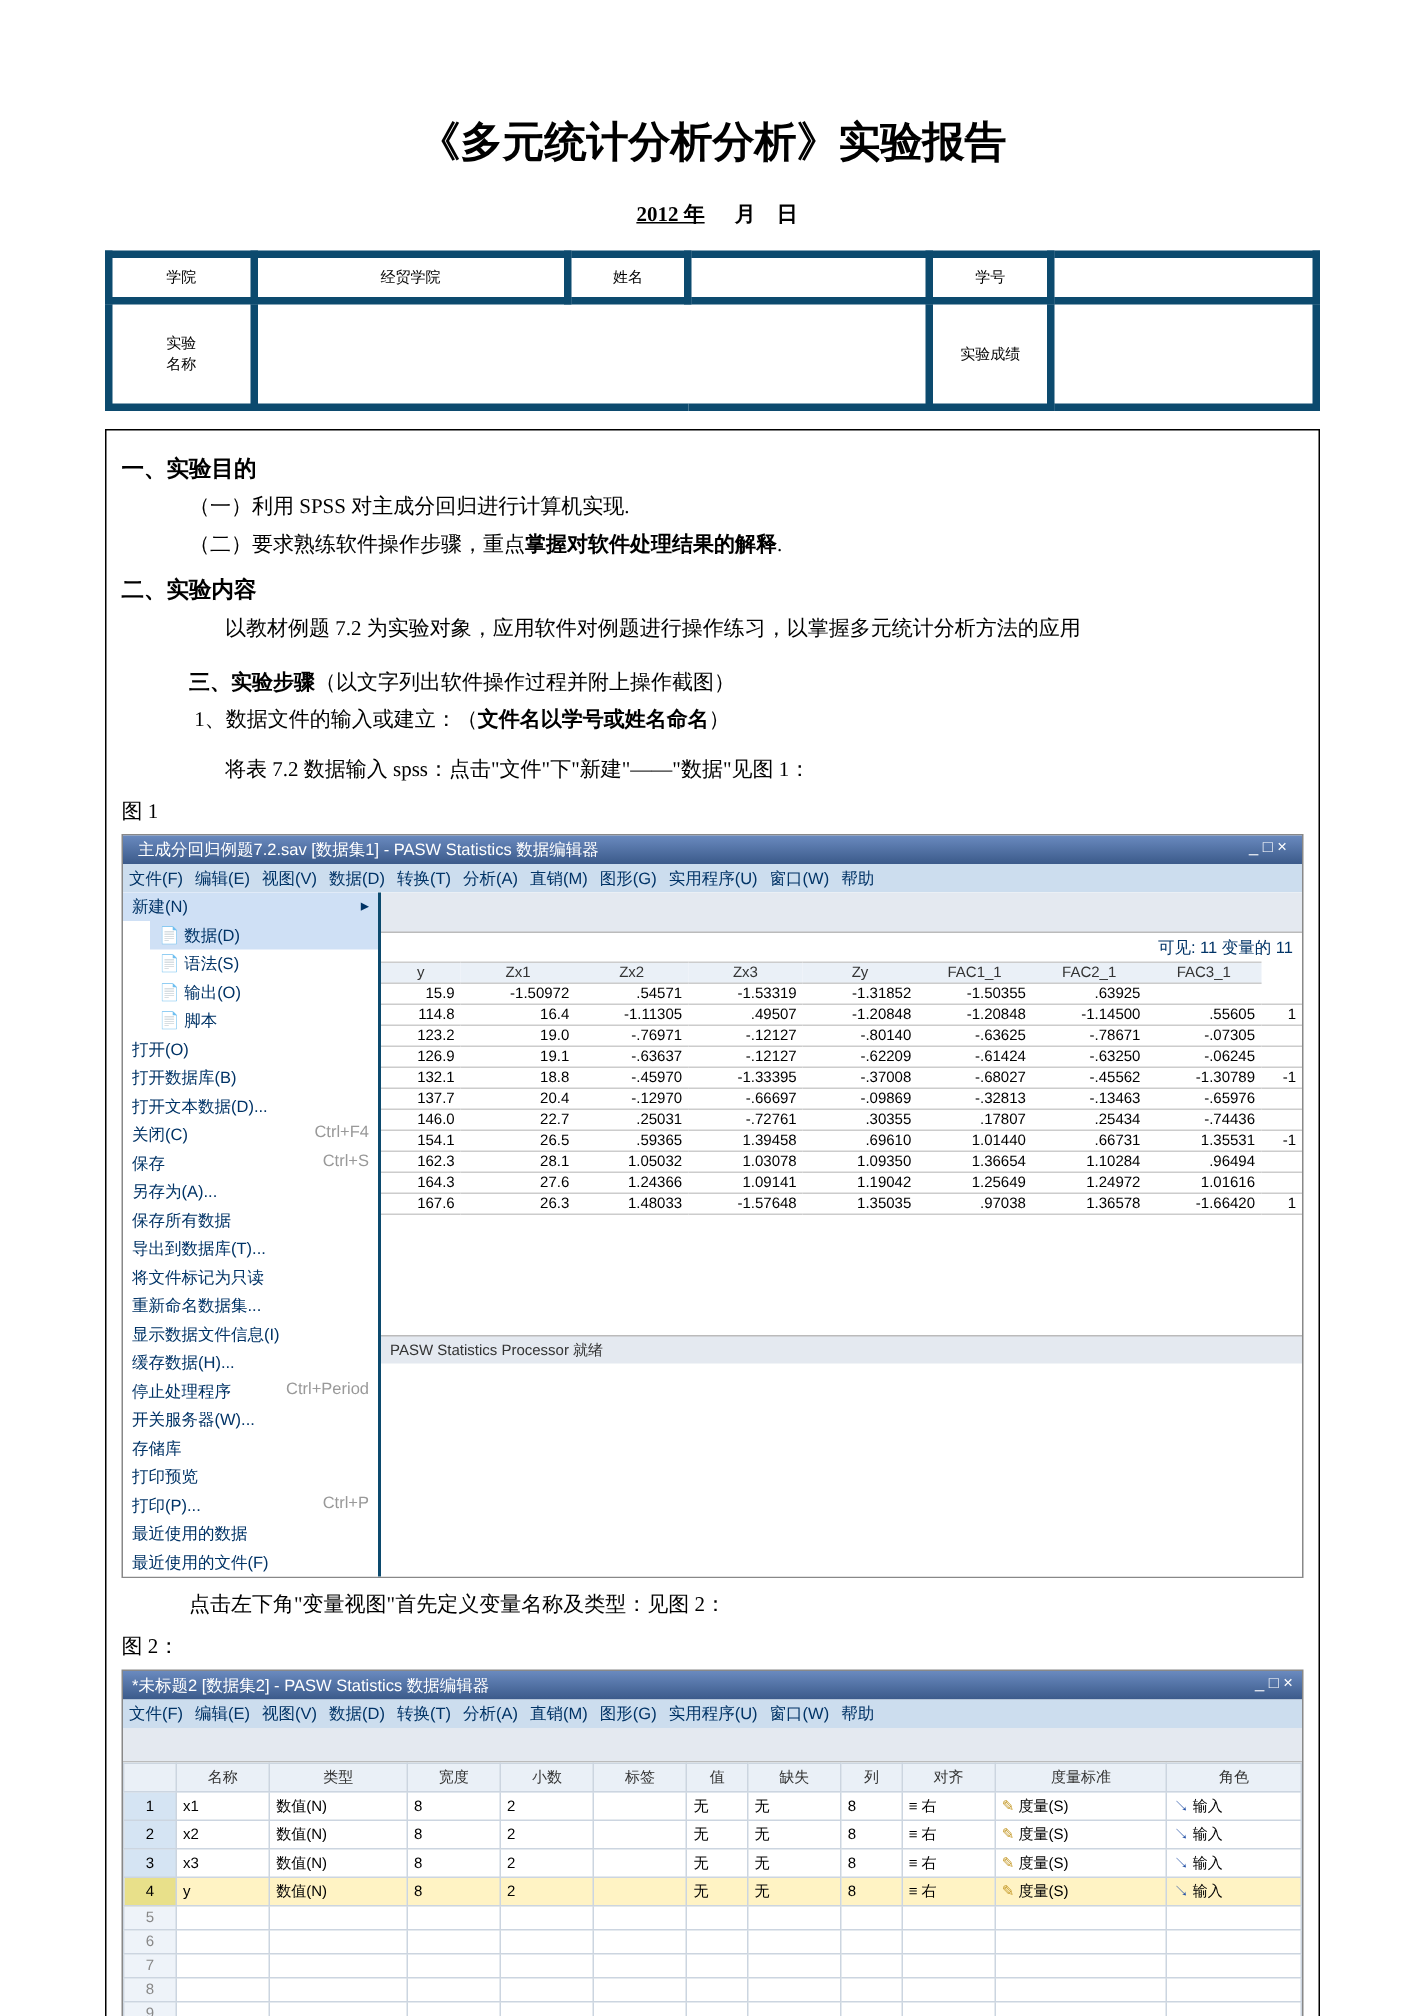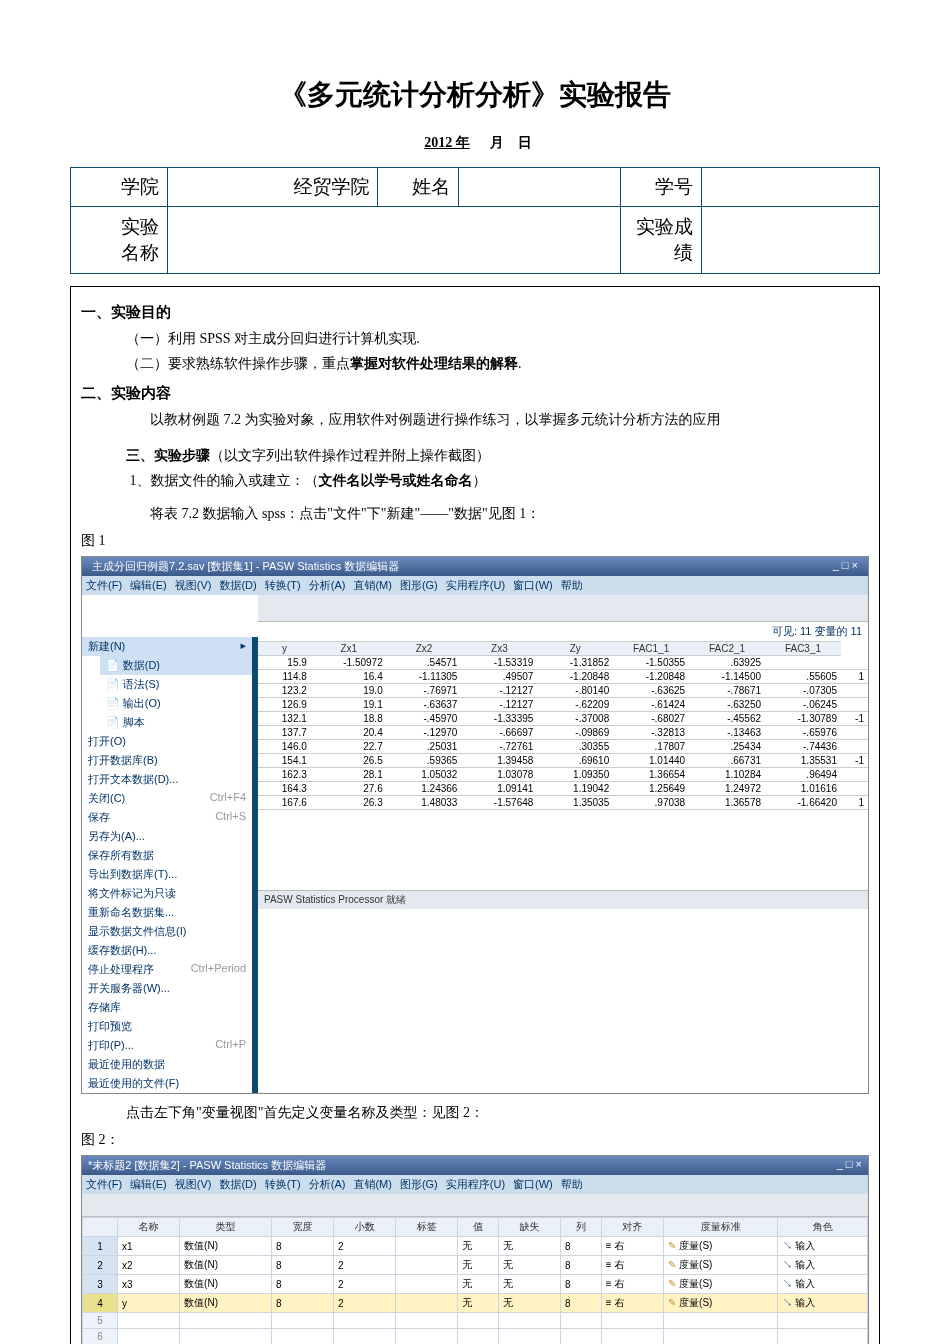--- a/index.html
+++ b/index.html
@@ -1,33 +1,33 @@
 <!DOCTYPE html>
 <html><head>
 <meta charset="utf-8">
 <style>
 body { margin:0; font-family:"SimSun","STSong",serif; background:#fff; color:#000; }
 .page { width:950px; margin:0 auto; padding:60px 70px 20px; box-sizing:border-box; }
 h1.title { text-align:center; font-size:28px; font-weight:bold; margin:16px 0 20px; }
 .date { text-align:center; margin:0 0 15px; font-size:14px; font-weight:bold; }
 .date u { text-decoration:underline; padding:0 6px; }
 table.form { width:100%; border-collapse:collapse; margin-bottom:12px; }
-table.form th, table.form td { border:1px solid #0c4a6e; font-size:19px; padding:6px 8px; text-align:right; }
+table.form th, table.form td { border:5px solid #0c4a6e; font-size:10px; padding:6px 8px; text-align:center; }
 table.form th { font-weight:normal; }
 .sec-title { font-weight:bold; font-size:15px; margin:8px 0 4px; }
 .sec-body { font-size:14px; line-height:1.8; padding-left:4px;margin-left:41px; }
 .indent { padding-left:28px; }
 .screenshot-wrap { margin:6px 0; }
 .fig-label { font-size:14px; margin:6px 0 2px; }
 .scr1 { border:1px solid #888; font-family:"Microsoft YaHei",Arial,sans-serif; font-size:11px; color:#000; background:#fff; }
 .scr1 .title-bar { background:linear-gradient(#6a8abf,#3b5a8a); color:#fff; padding:2px 10px; font-size:11px; display:flex; justify-content:space-between; }
 .scr1 .menu-bar { background:#cde; padding:2px 4px; font-size:11px; color:#036; }
 .scr1 .menu-bar span { margin-right:8px; }
 .scr1 .body { display:flex; }
-.scr1 .sidebar { width:170px; background:#fff; border-right:6px solid #0c4a6e;margin-top:42px; }
+.scr1 .sidebar { width:170px; background:#fff; border-right:2px solid #0c4a6e; }
 .scr1 .sidebar .item { padding:2px 6px; color:#036; font-size:11px; display:flex; justify-content:space-between; }
 .scr1 .sidebar .item.hi { background:#cfe0f5; }
 .scr1 .sidebar .sub { padding-left:18px; }
 .scr1 .main { flex:1; background:#fff; }
 .scr1 .toolbar { background:#e4e9f0; padding:4px 6px; font-size:12px; color:#555; border-bottom:1px solid #bbb; height:18px; }
 .scr1 .hint { text-align:right; color:#036; font-size:11px; padding:2px 6px; }
 .scr1 table.data { border-collapse:collapse; width:100%; font-size:10px; }
 .scr1 table.data th, .scr1 table.data td { border-top:1px solid #ccc;border-bottom:1px solid #ccc; padding:1px 4px; text-align:right; }
 .scr1 table.data th { background:#eaf0f7; color:#333; text-align:center; font-weight:normal; }
 .scr1 .status { background:#e4e9f0; border-top:1px solid #bbb; text-align:left; padding:2px 6px; font-size:10px; color:#333; }

